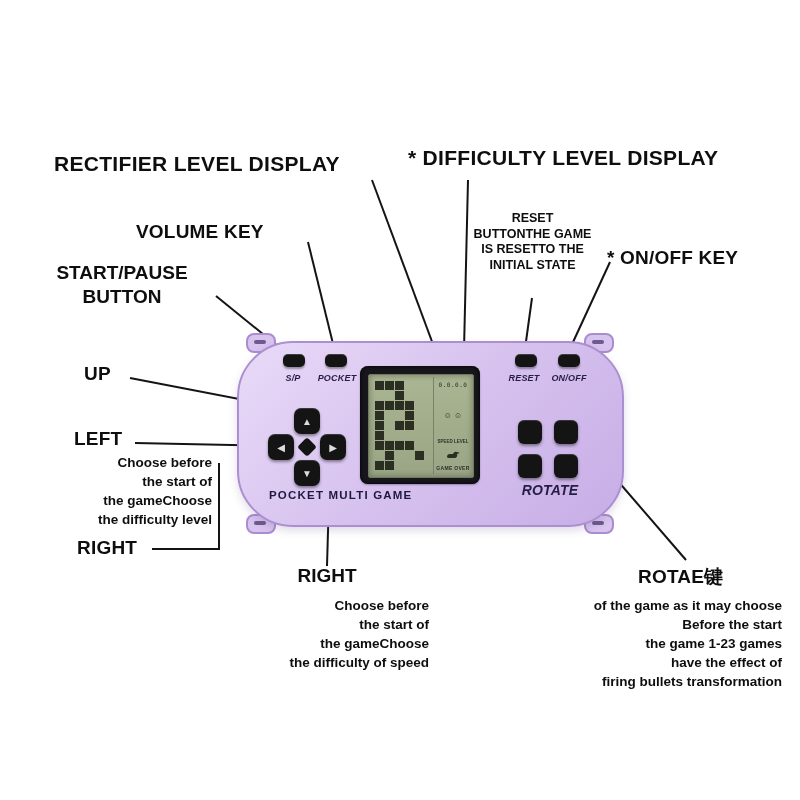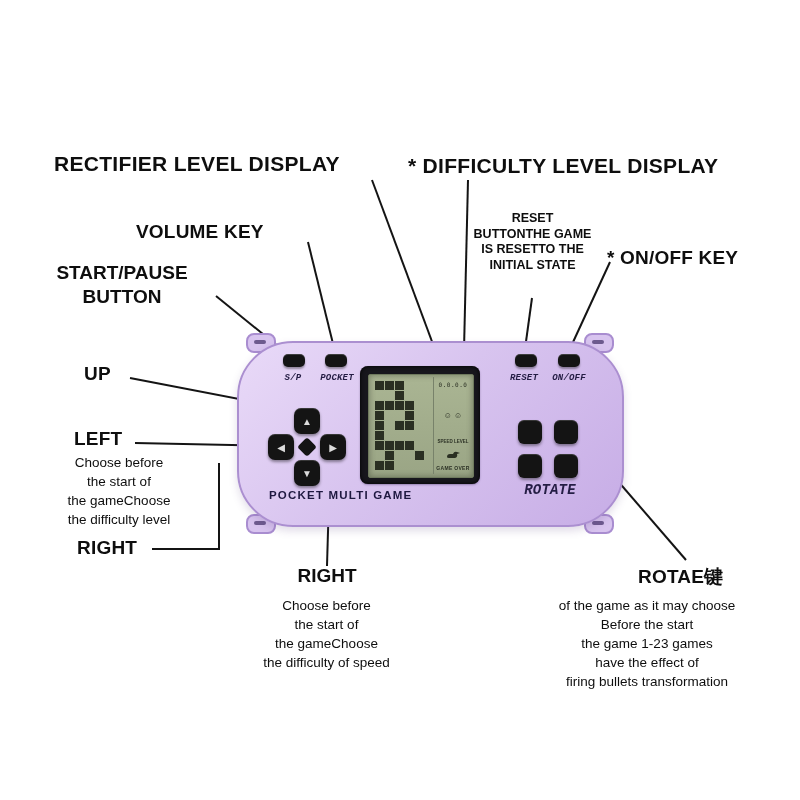--- a/index.html
+++ b/index.html
@@ -6,36 +6,36 @@
   #canvas{position:relative;width:800px;height:800px;background:#ffffff;overflow:hidden;
           font-family:"Liberation Sans",sans-serif;color:#0e0e0e;}
   svg.lines{position:absolute;left:0;top:0;z-index:1;}
   .ln{stroke:#141414;stroke-width:2;fill:none;}
   .ann{position:absolute;font-weight:800;white-space:nowrap;z-index:2;}
   .big{font-size:21px;letter-spacing:.3px;}
   .mid{font-size:19px;letter-spacing:.2px;}
   .blk{position:absolute;text-align:center;font-weight:800;z-index:2;}
   .t19{font-size:19px;line-height:24px;}
   .t20{font-size:20px;line-height:24px;}
-  .small div{font-size:13.5px;line-height:19px;font-weight:400;}
+  .small div{font-size:13.5px;line-height:19px;font-weight:700;text-align:right;}
   .rst div{font-size:12.5px;line-height:15.5px;font-weight:800;}
 
   
   .console{position:absolute;left:237px;top:341px;width:383px;height:182px;z-index:3;
     background:linear-gradient(135deg,#e9daf8 0%,#d8c4ef 45%,#c7ade6 100%);
     border:2px solid #ab8fd0;border-radius:56px;box-shadow:0 4px 8px rgba(90,60,130,.18);}
   .hook{position:absolute;width:26px;height:16px;background:#d8c4ef;border:2px solid #a98dd0;
     border-radius:8px;z-index:2;}
   .hook .slot{position:absolute;left:6px;top:5px;width:12px;height:4px;background:#6d5a8e;border-radius:2px;}
 
   .cbtn{position:absolute;background:#141414;border-radius:5px;
     box-shadow:0 2px 2px rgba(0,0,0,.35), inset 0 1px 0 rgba(255,255,255,.18);}
   .pill{width:22px;height:13px;}
   .blabel{position:absolute;font-size:9px;font-weight:800;font-style:italic;color:#241d44;
-    text-align:center;letter-spacing:.2px;font-family:Liberation Mono, monospace;}
+    text-align:center;letter-spacing:.2px;}
 
   .bezel{position:absolute;left:121px;top:23px;width:120px;height:118px;background:#17161c;
     border-radius:8px;box-shadow:inset 0 0 4px #000,0 1px 2px rgba(60,40,90,.4);}
   .lcd{position:absolute;left:8px;top:8px;width:104px;height:102px;
     background:linear-gradient(#aab593,#9aa585);border:1px solid #6f7a5e;border-radius:2px;
     box-shadow:inset 0 0 6px rgba(40,45,30,.45);}
   .blocks{position:absolute;left:6px;top:6px;width:9px;height:9px;background:#2a2f22;box-shadow:
     10px 0 0 #2a2f22,20px 0 0 #2a2f22,
     20px 10px 0 #2a2f22,
     0 20px 0 #2a2f22,10px 20px 0 #2a2f22,20px 20px 0 #2a2f22,30px 20px 0 #2a2f22,
@@ -77,21 +77,21 @@
     <line class="ln" x1="532" y1="298" x2="524" y2="356"></line>
     <line class="ln" x1="610" y1="262" x2="568" y2="353"></line>
     <line class="ln" x1="130" y1="378" x2="296" y2="410"></line>
     <line class="ln" x1="135" y1="443" x2="278" y2="446"></line>
     <polyline class="ln" points="152,549 219,549 219,463"></polyline>
     <line class="ln" x1="327" y1="566" x2="330" y2="462"></line>
     <line class="ln" x1="686" y1="560" x2="604" y2="465"></line>
   </svg>
 
   <div class="ann big" style="left:54px;top:152px">RECTIFIER LEVEL DISPLAY</div>
-  <div class="ann big" style="left:408px;top:154px">* DIFFICULTY LEVEL DISPLAY</div>
+  <div class="ann big" style="left:408px;top:146px">* DIFFICULTY LEVEL DISPLAY</div>
   <div class="ann mid" style="left:136px;top:221px">VOLUME KEY</div>
 
   <div class="blk" style="left:32px;top:261px;width:180px">
     <div class="t19">START/PAUSE</div>
     <div class="t19">BUTTON</div>
   </div>
 
   <div class="blk rst" style="left:455px;top:211px;width:155px">
     <div class="t20">RESET</div>
     <div>BUTTONTHE GAME</div>

